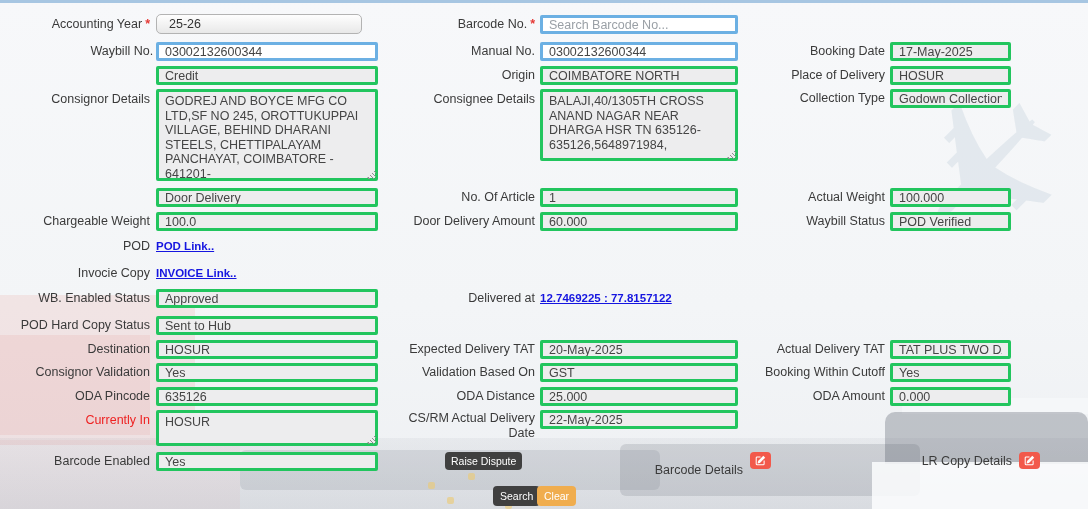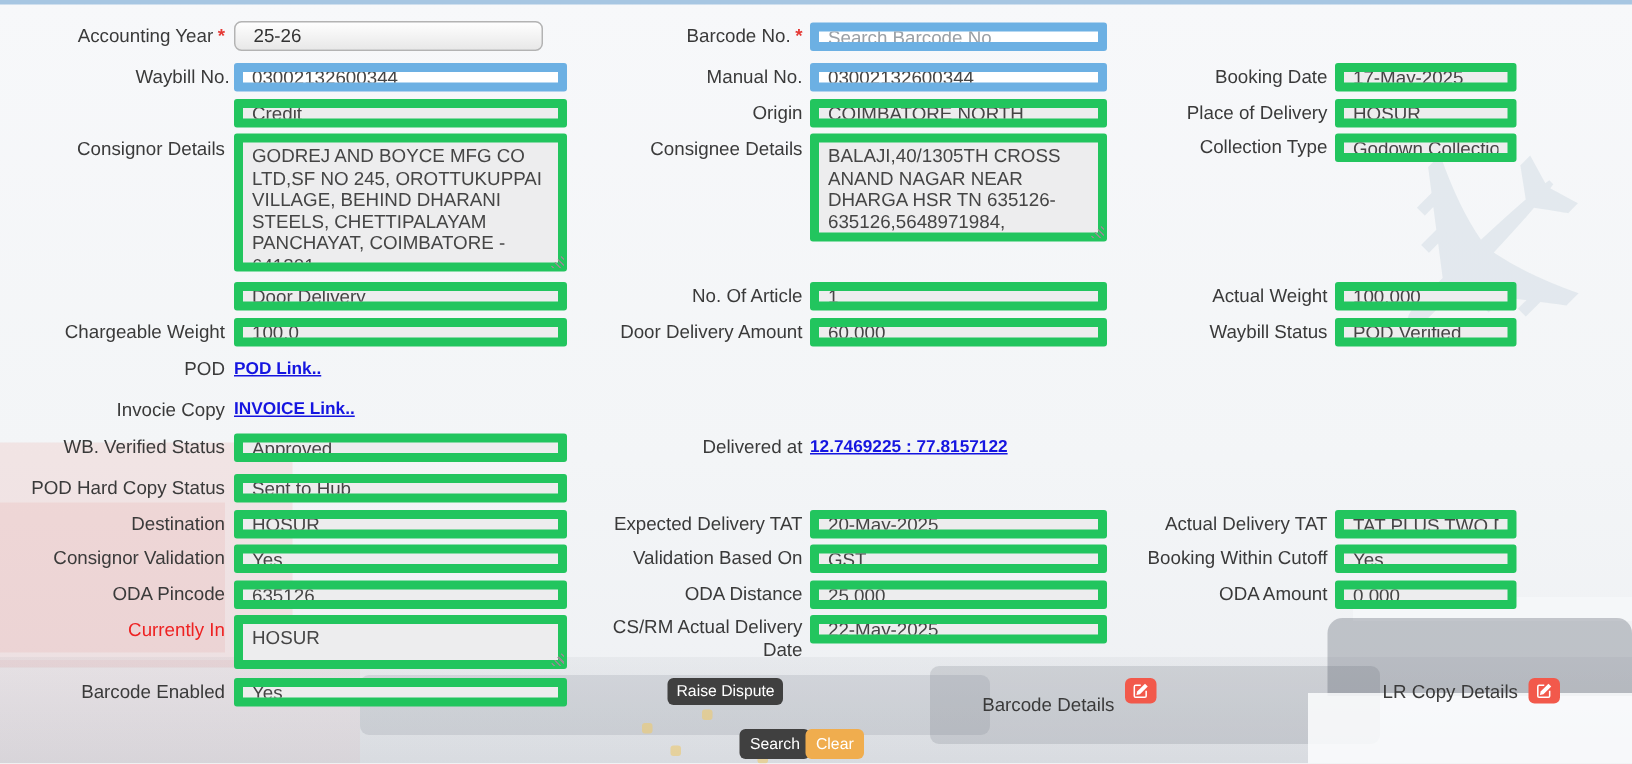--- a/index.html
+++ b/index.html
@@ -30,21 +30,21 @@
   .lbl{position:absolute;font-size:12.5px;color:#3a3a3a;line-height:19px;
        text-align:right;white-space:nowrap;}
   .lbl.wrap{white-space:normal;line-height:15px;padding-top:2px;}
   .c1l{left:0;width:150px;}
   .c2l{left:385px;width:150px;}
   .c3l{left:740px;width:145px;}
   .req{color:#e53935;margin-left:3px;font-weight:bold;}
   .red{color:#ee2222;}
   .inp{position:absolute;height:19px;box-sizing:border-box;
        font-family:"Liberation Sans",sans-serif;font-size:12.5px;color:#454545;
-       padding:1px 6px;background:#ededee;border:6px solid #22c55e;border-radius:2px;}
+       padding:1px 6px;background:#ededee;border:3px solid #22c55e;border-radius:2px;}
   .inp::placeholder{color:#9aa0a6;}
   .c1f{left:156px;width:222px;}
   .c2f{left:540px;width:198px;}
   .c3f{left:890px;width:121px;}
   .edit{background:#ffffff;border-color:#6cb0e3;}
   .combo{width:206px;height:20px;background:linear-gradient(#fefefe,#e8e8e8);
          border:1px solid #b3b3b3;border-radius:5px;padding-left:12px;color:#333;}
   textarea.inp{resize:none;line-height:14.5px;padding:2px 6px;overflow:hidden;}
   .grip{position:absolute;width:10px;height:10px;z-index:3;
         background:repeating-linear-gradient(45deg,transparent 0 2px,#8f8f8f 2px 3px);
@@ -120,21 +120,21 @@
   <input class="inp c2f" style="top: 212px;" readonly="" value="60.000">
   <label class="lbl c3l" style="top:212px;">Waybill Status</label>
   <input class="inp c3f" style="top: 212px;" readonly="" value="POD Verified">
 
   <label class="lbl c1l" style="top:237px;">POD</label>
   <a class="link" style="left:156px;top:237px;">POD Link..</a>
 
   <label class="lbl c1l" style="top:264px;">Invocie Copy</label>
   <a class="link" style="left:156px;top:264px;">INVOICE Link..</a>
 
-  <label class="lbl c1l" style="top:289px;">WB. Verified Status</label>
+  <label class="lbl c1l" style="top:289px;">WB. Enabled Status</label>
   <input class="inp c1f" style="top: 289px;" readonly="" value="Approved">
   <label class="lbl c2l" style="top:289px;">Delivered at</label>
   <a class="link" style="left:540px;top:289px;">12.7469225 : 77.8157122</a>
 
   <label class="lbl c1l" style="top:316px;">POD Hard Copy Status</label>
   <input class="inp c1f" style="top: 316px;" readonly="" value="Sent to Hub">
 
   <label class="lbl c1l" style="top:340px;">Destination</label>
   <input class="inp c1f" style="top: 340px;" readonly="" value="HOSUR">
   <label class="lbl c2l" style="top:340px;">Expected Delivery TAT</label>

